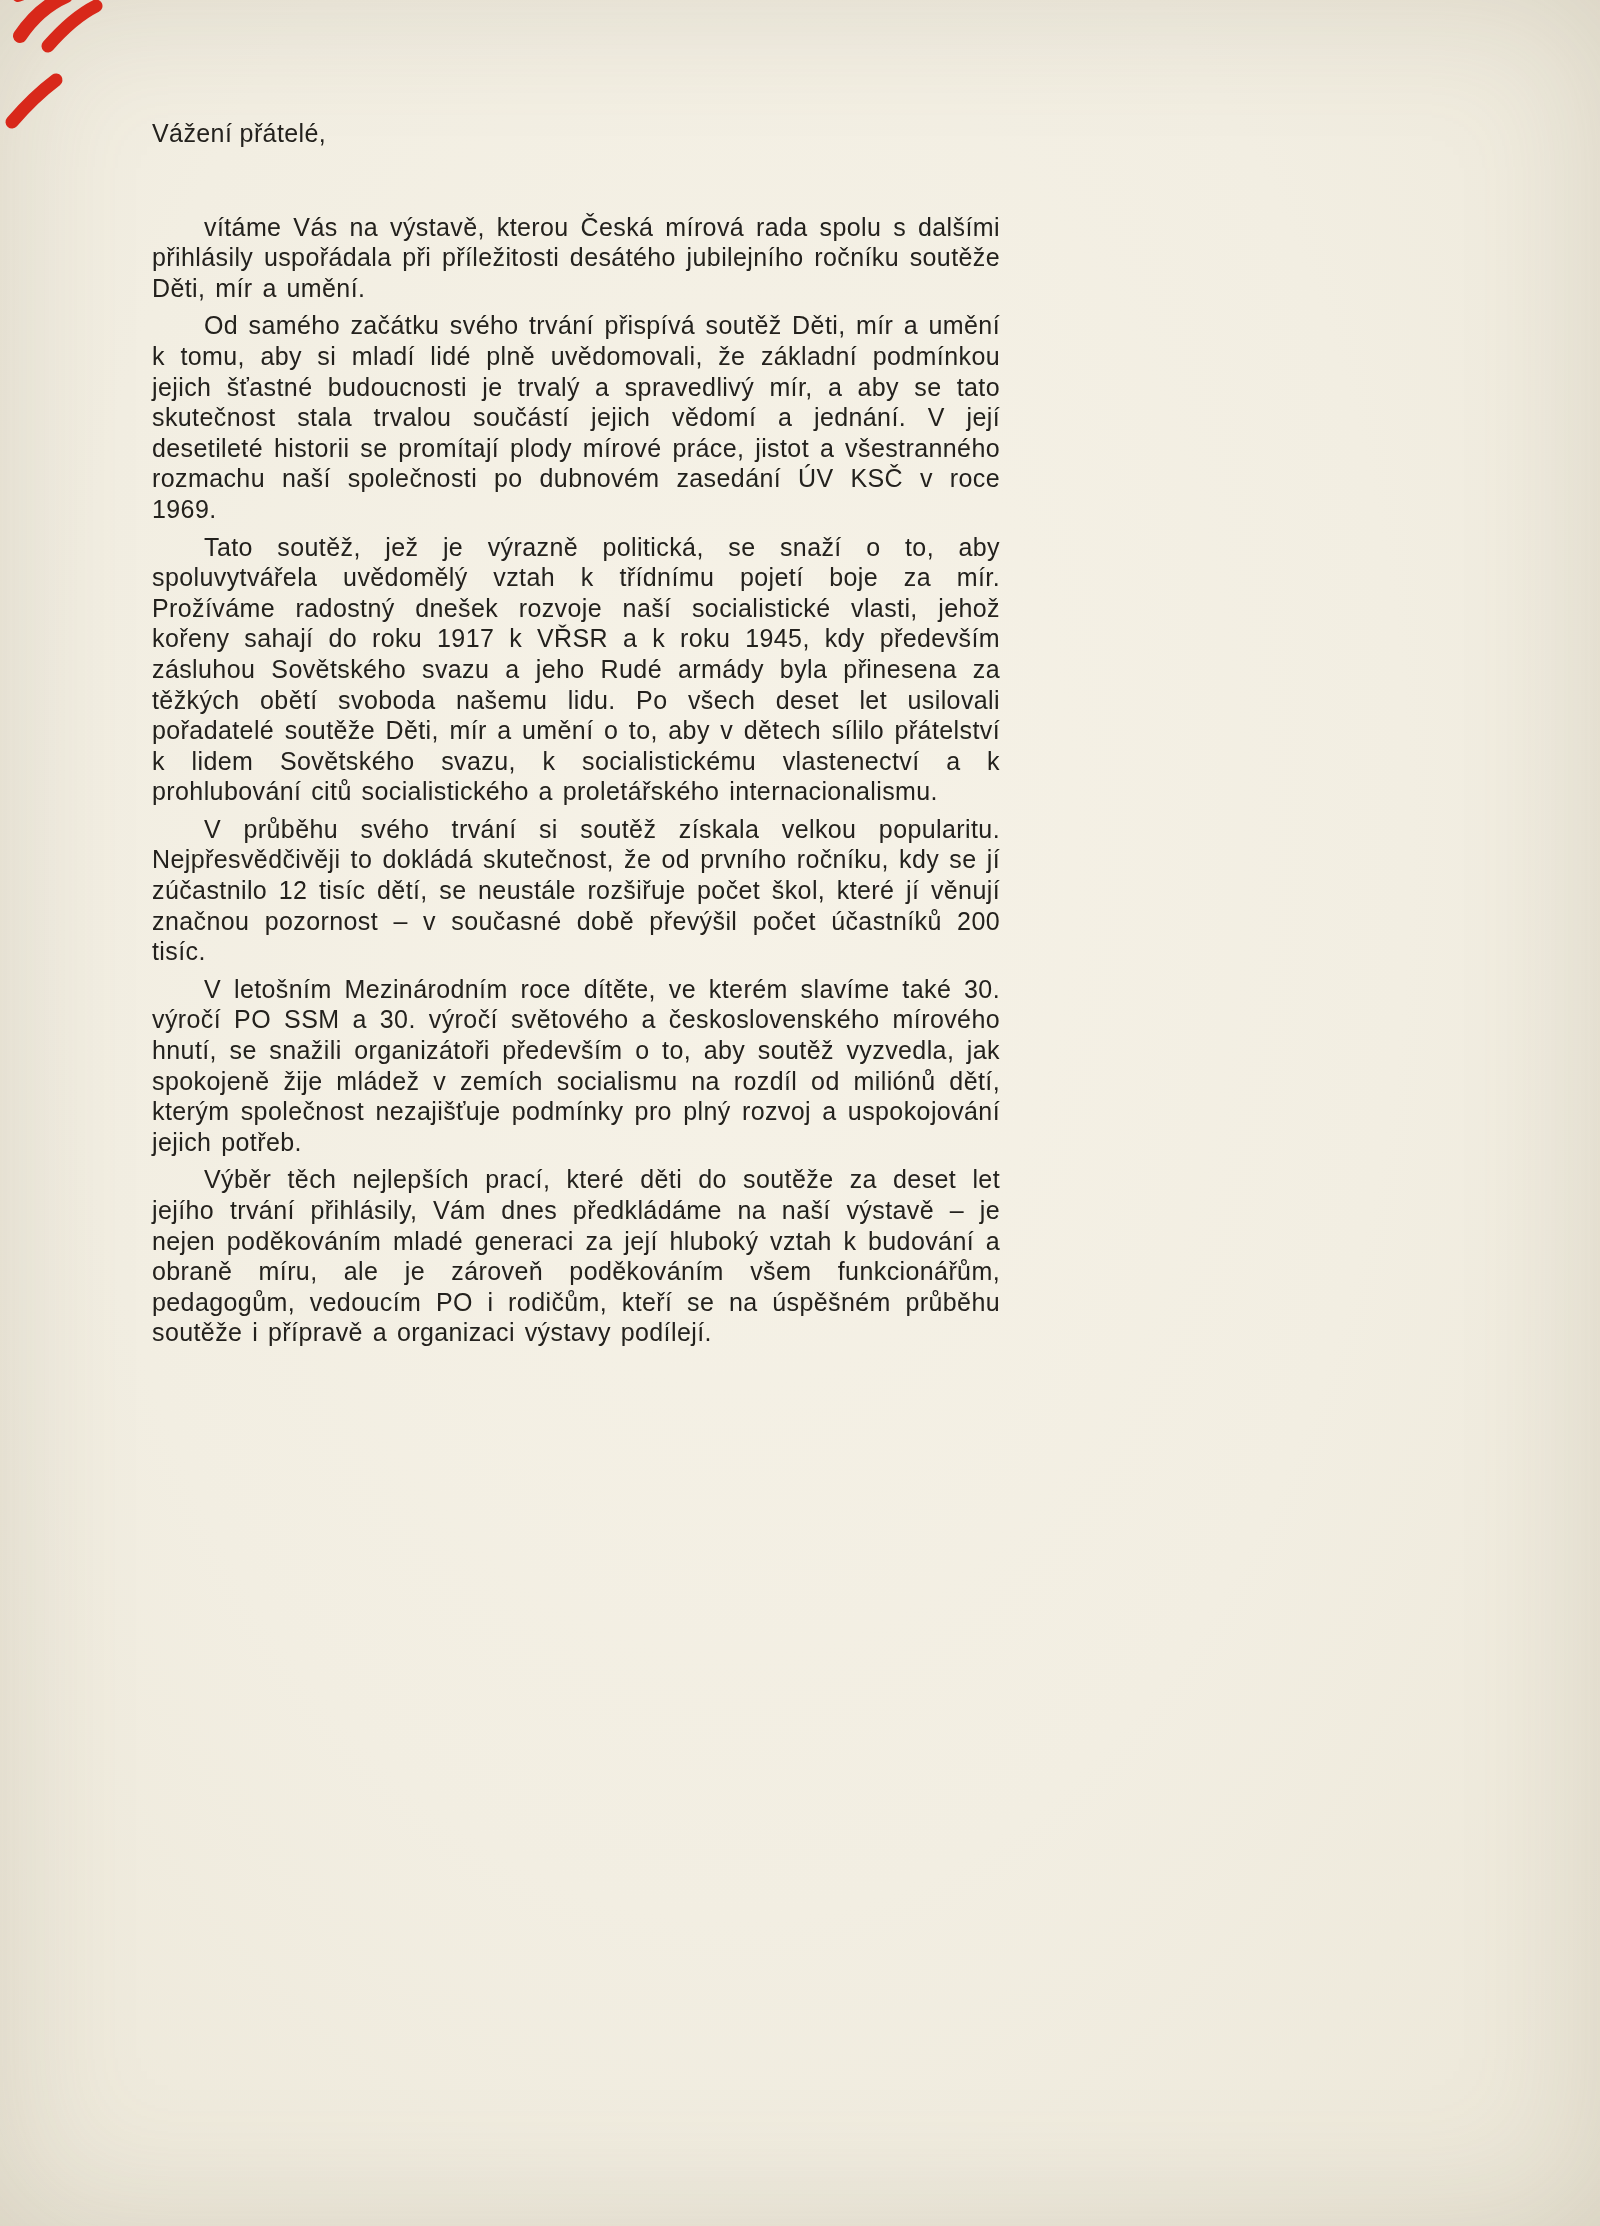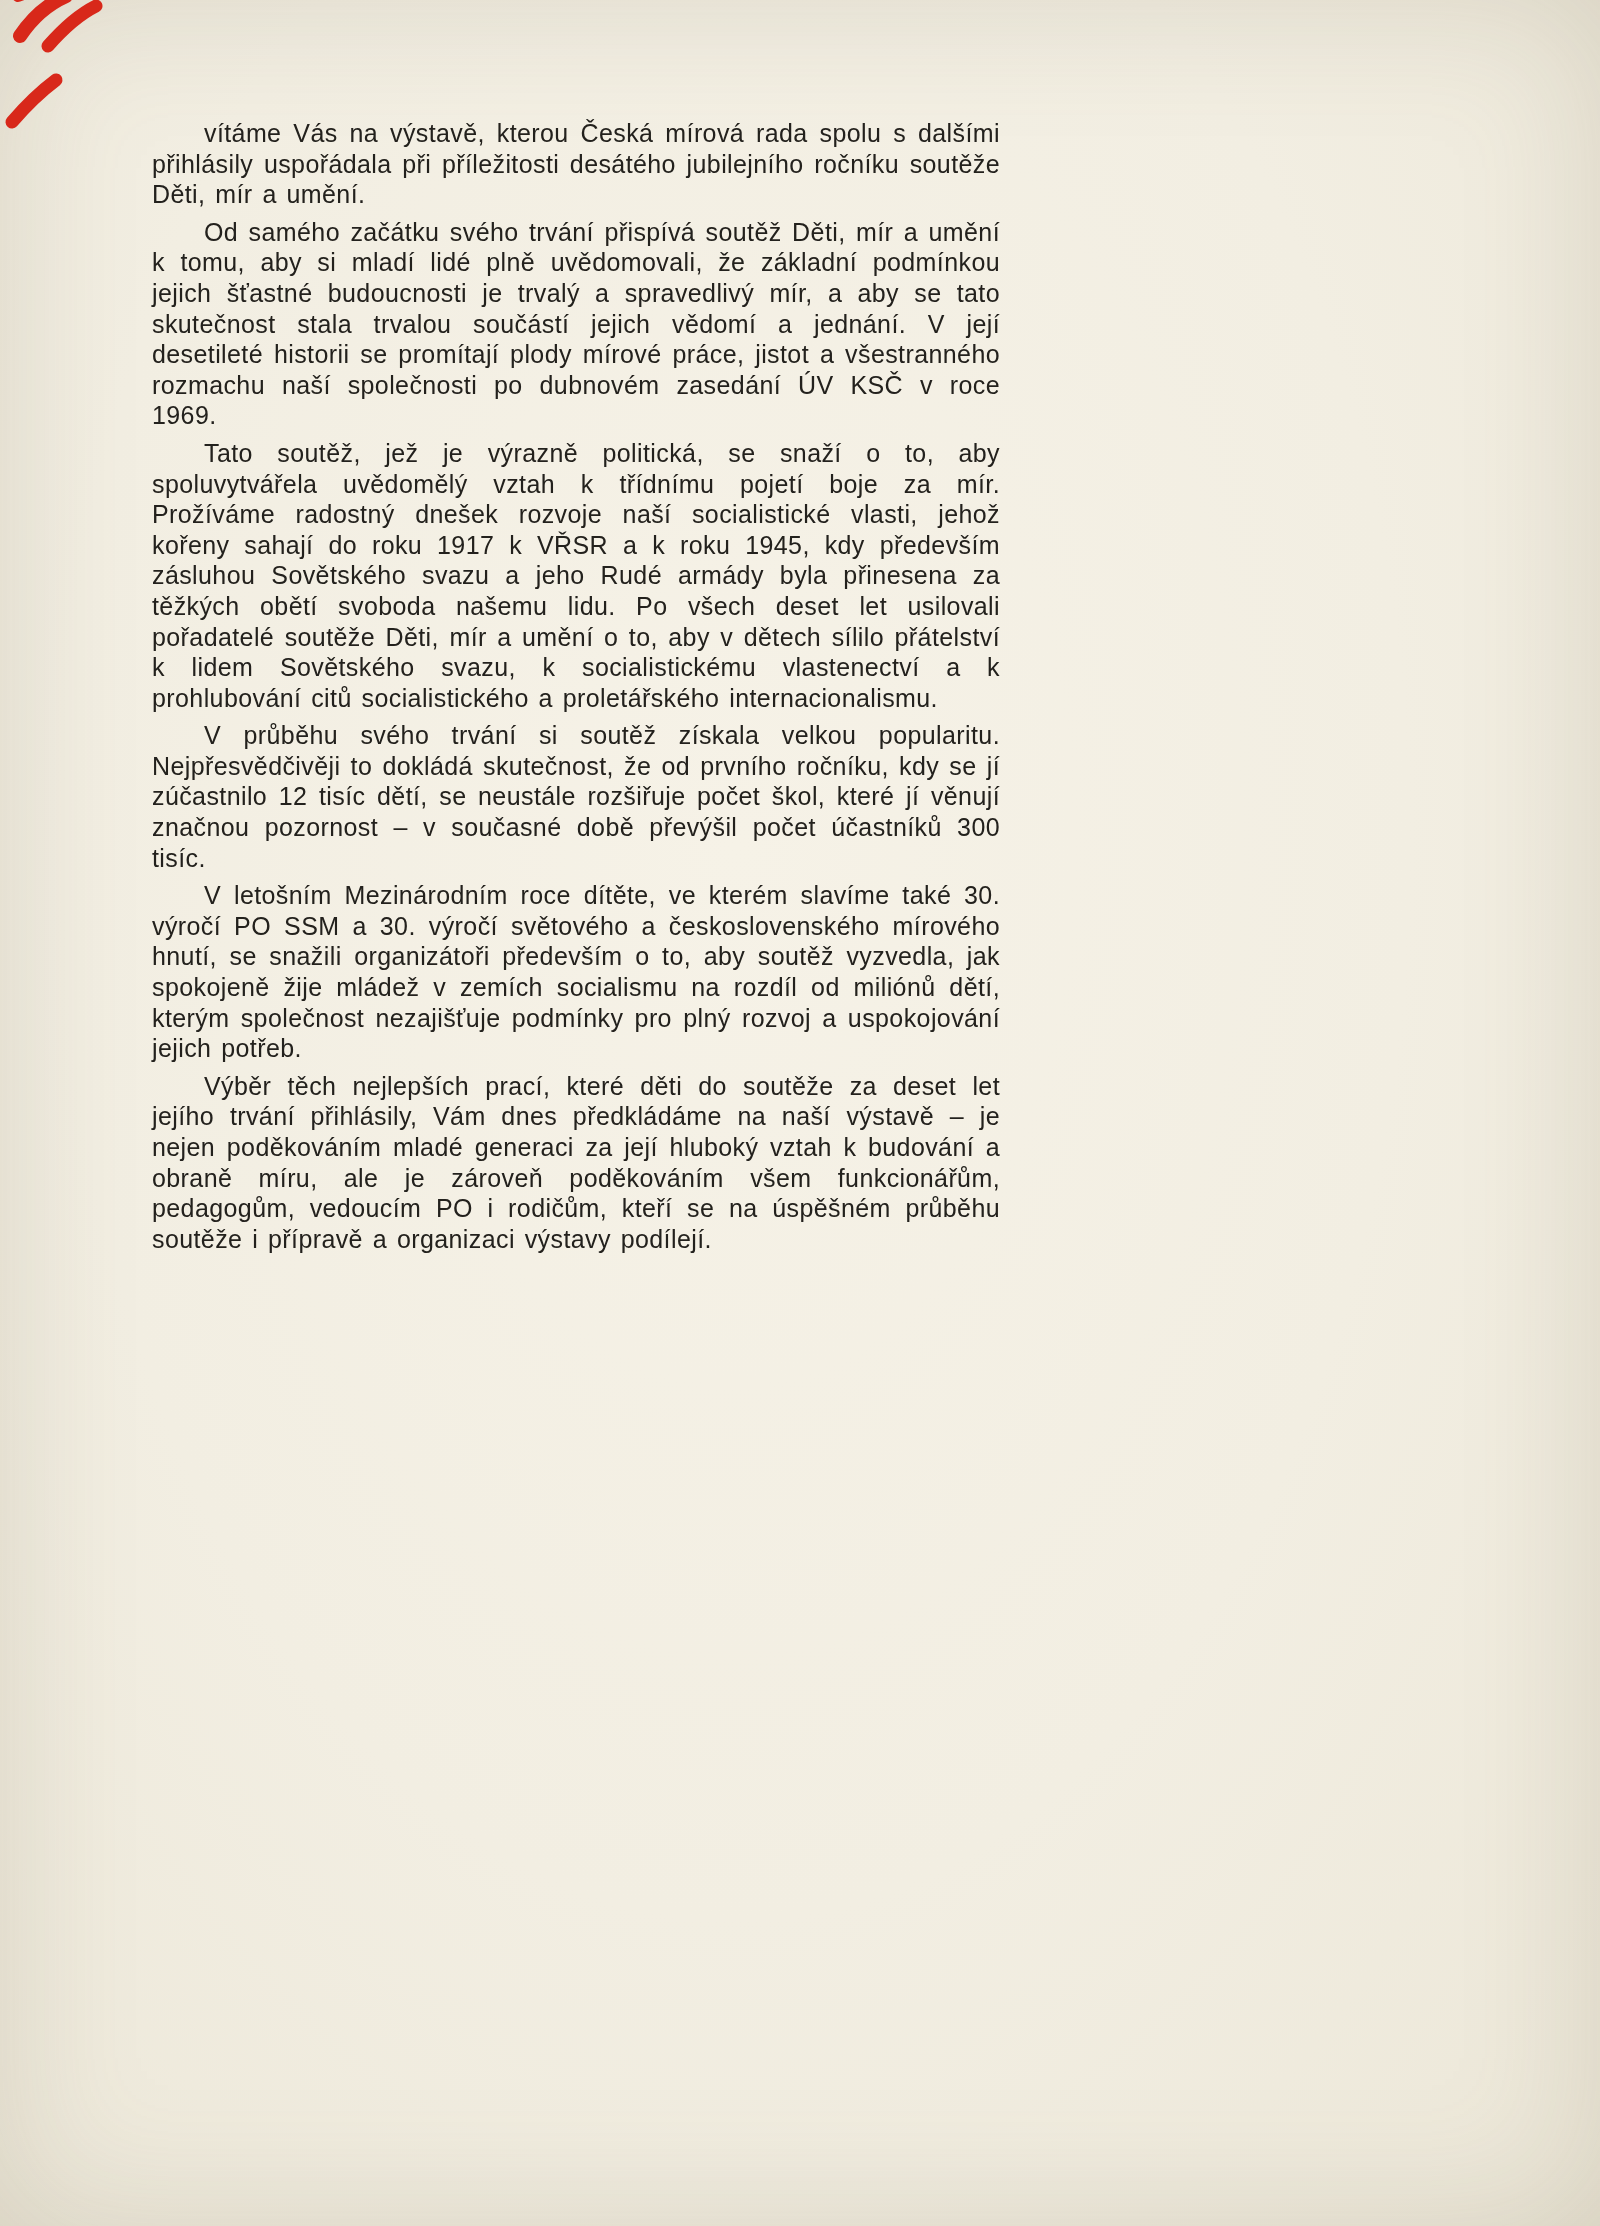--- a/index.html
+++ b/index.html
@@ -60,21 +60,22 @@
     <path d="M16 46 C 28 28, 44 14, 62 6" stroke="#d8281a" stroke-width="14" fill="none" stroke-linecap="round"></path>
     <path d="M44 56 C 58 40, 76 24, 92 16" stroke="#d8281a" stroke-width="13" fill="none" stroke-linecap="round"></path>
     <path d="M14 6 C 34 -2, 58 -4, 78 2" stroke="#d8281a" stroke-width="12" fill="none" stroke-linecap="round"></path>
   </svg>
 
   <svg class="red-mark red-mark-lower" width="80" height="62" viewBox="0 0 80 62">
     <path d="M10 52 C 22 38, 38 22, 54 10" stroke="#d8281a" stroke-width="13" fill="none" stroke-linecap="round"></path>
   </svg>
 
   <div class="text-block">
+    <p class="salutation">Vážení přátelé,</p>
     <p class="para">vítáme Vás na výstavě, kterou Česká mírová rada spolu s dalšími přihlásily uspořádala při příležitosti desátého jubilejního ročníku soutěže Děti, mír a umění.</p>
     <p class="para">Od samého začátku svého trvání přispívá soutěž Děti, mír a umění k tomu, aby si mladí lidé plně uvědomovali, že základní podmínkou jejich šťastné budoucnosti je trvalý a spravedlivý mír, a aby se tato skutečnost stala trvalou součástí jejich vědomí a jednání. V její desetileté historii se promítají plody mírové práce, jistot a všestranného rozmachu naší společnosti po dubnovém zasedání ÚV KSČ v roce 1969.</p>
     <p class="para">Tato soutěž, jež je výrazně politická, se snaží o to, aby spoluvytvářela uvědomělý vztah k třídnímu pojetí boje za mír. Prožíváme radostný dnešek rozvoje naší socialistické vlasti, jehož kořeny sahají do roku 1917 k VŘSR a k roku 1945, kdy především zásluhou Sovětského svazu a jeho Rudé armády byla přinesena za těžkých obětí svoboda našemu lidu. Po všech deset let usilovali pořadatelé soutěže Děti, mír a umění o to, aby v dětech sílilo přátelství k lidem Sovětského svazu, k socialistickému vlastenectví a k prohlubování citů socialistického a proletářského internacionalismu.</p>
-    <p class="para">V průběhu svého trvání si soutěž získala velkou popularitu. Nejpřesvědčivěji to dokládá skutečnost, že od prvního ročníku, kdy se jí zúčastnilo 12 tisíc dětí, se neustále rozšiřuje počet škol, které jí věnují značnou pozornost – v současné době převýšil počet účastníků 300 tisíc.</p>
+    <p class="para">V průběhu svého trvání si soutěž získala velkou popularitu. Nejpřesvědčivěji to dokládá skutečnost, že od prvního ročníku, kdy se jí zúčastnilo 12 tisíc dětí, se neustále rozšiřuje počet škol, které jí věnují značnou pozornost – v současné době převýšil počet účastníků 200 tisíc.</p>
     <p class="para">V letošním Mezinárodním roce dítěte, ve kterém slavíme také 30. výročí PO SSM a 30. výročí světového a československého mírového hnutí, se snažili organizátoři především o to, aby soutěž vyzvedla, jak spokojeně žije mládež v zemích socialismu na rozdíl od miliónů dětí, kterým společnost nezajišťuje podmínky pro plný rozvoj a uspokojování jejich potřeb.</p>
     <p class="para">Výběr těch nejlepších prací, které děti do soutěže za deset let jejího trvání přihlásily, Vám dnes předkládáme na naší výstavě – je nejen poděkováním mladé generaci za její hluboký vztah k budování a obraně míru, ale je zároveň poděkováním všem funkcionářům, pedagogům, vedoucím PO i rodičům, kteří se na úspěšném průběhu soutěže i přípravě a organizaci výstavy podílejí.</p>
   </div>
 
 </div>
 
 </body></html>

